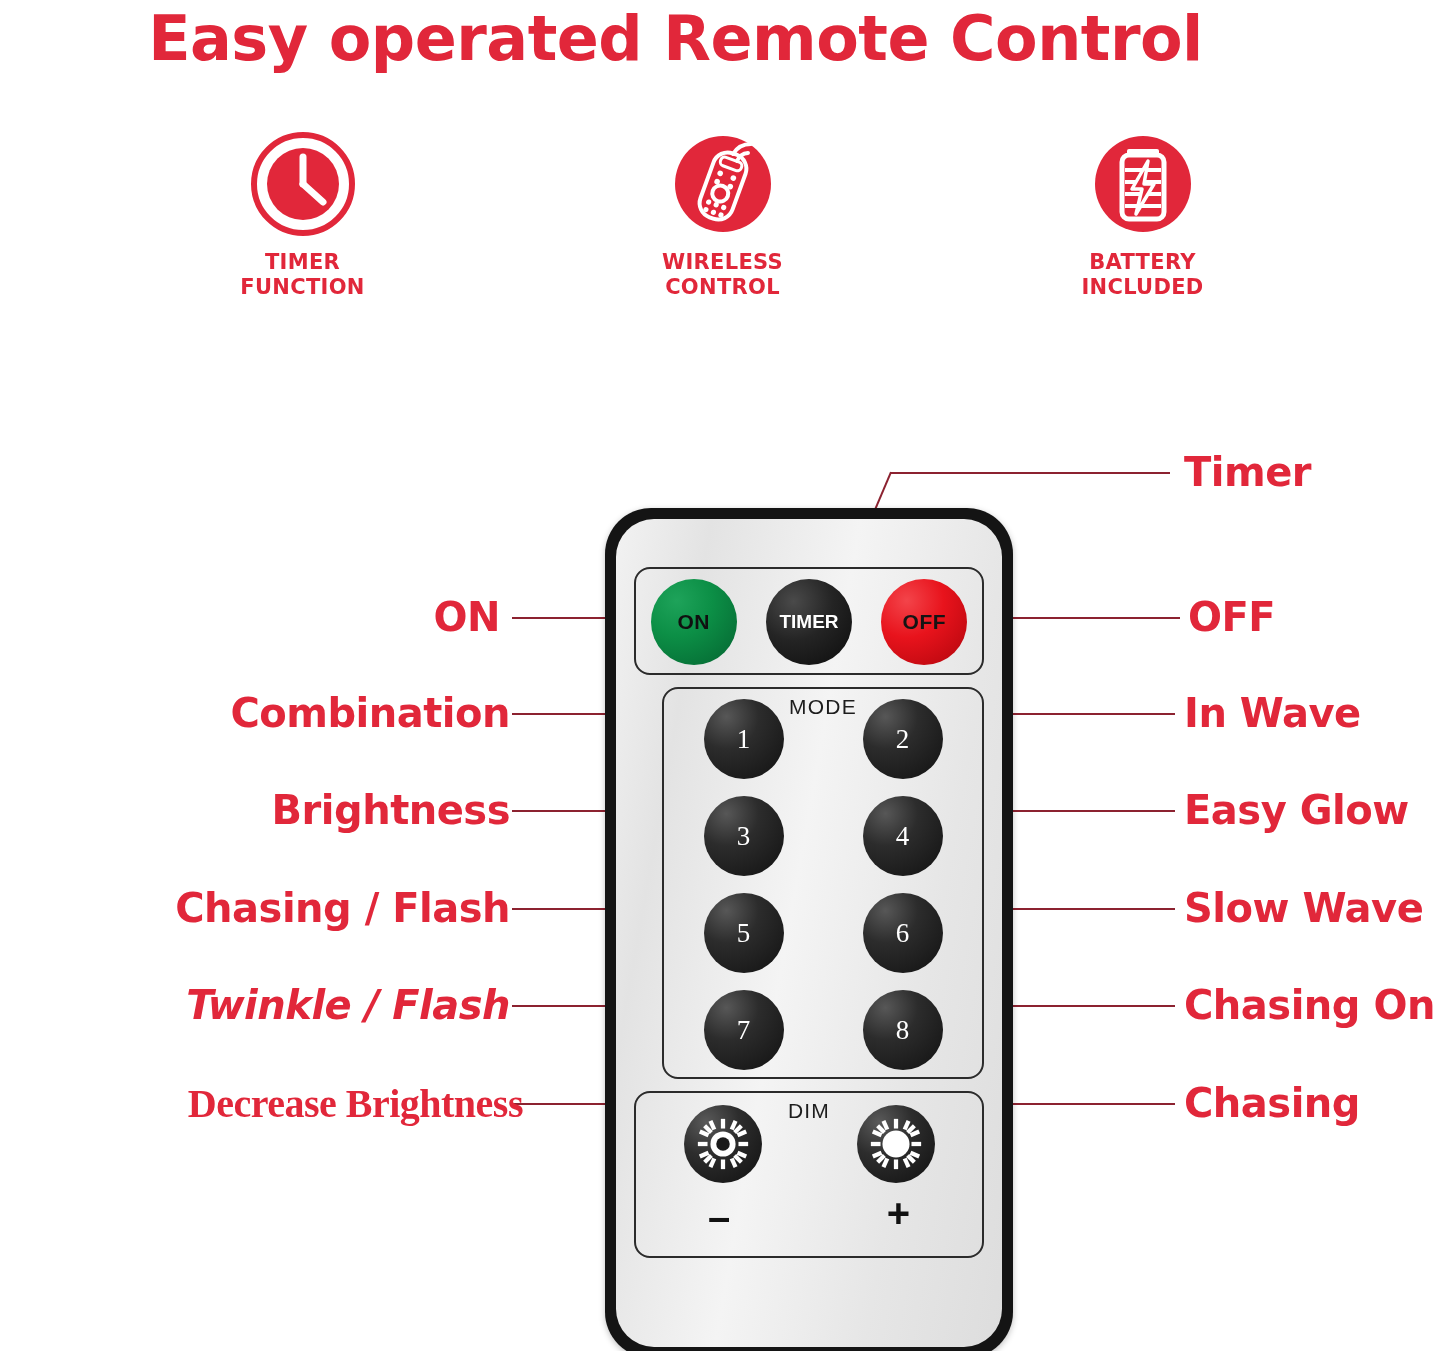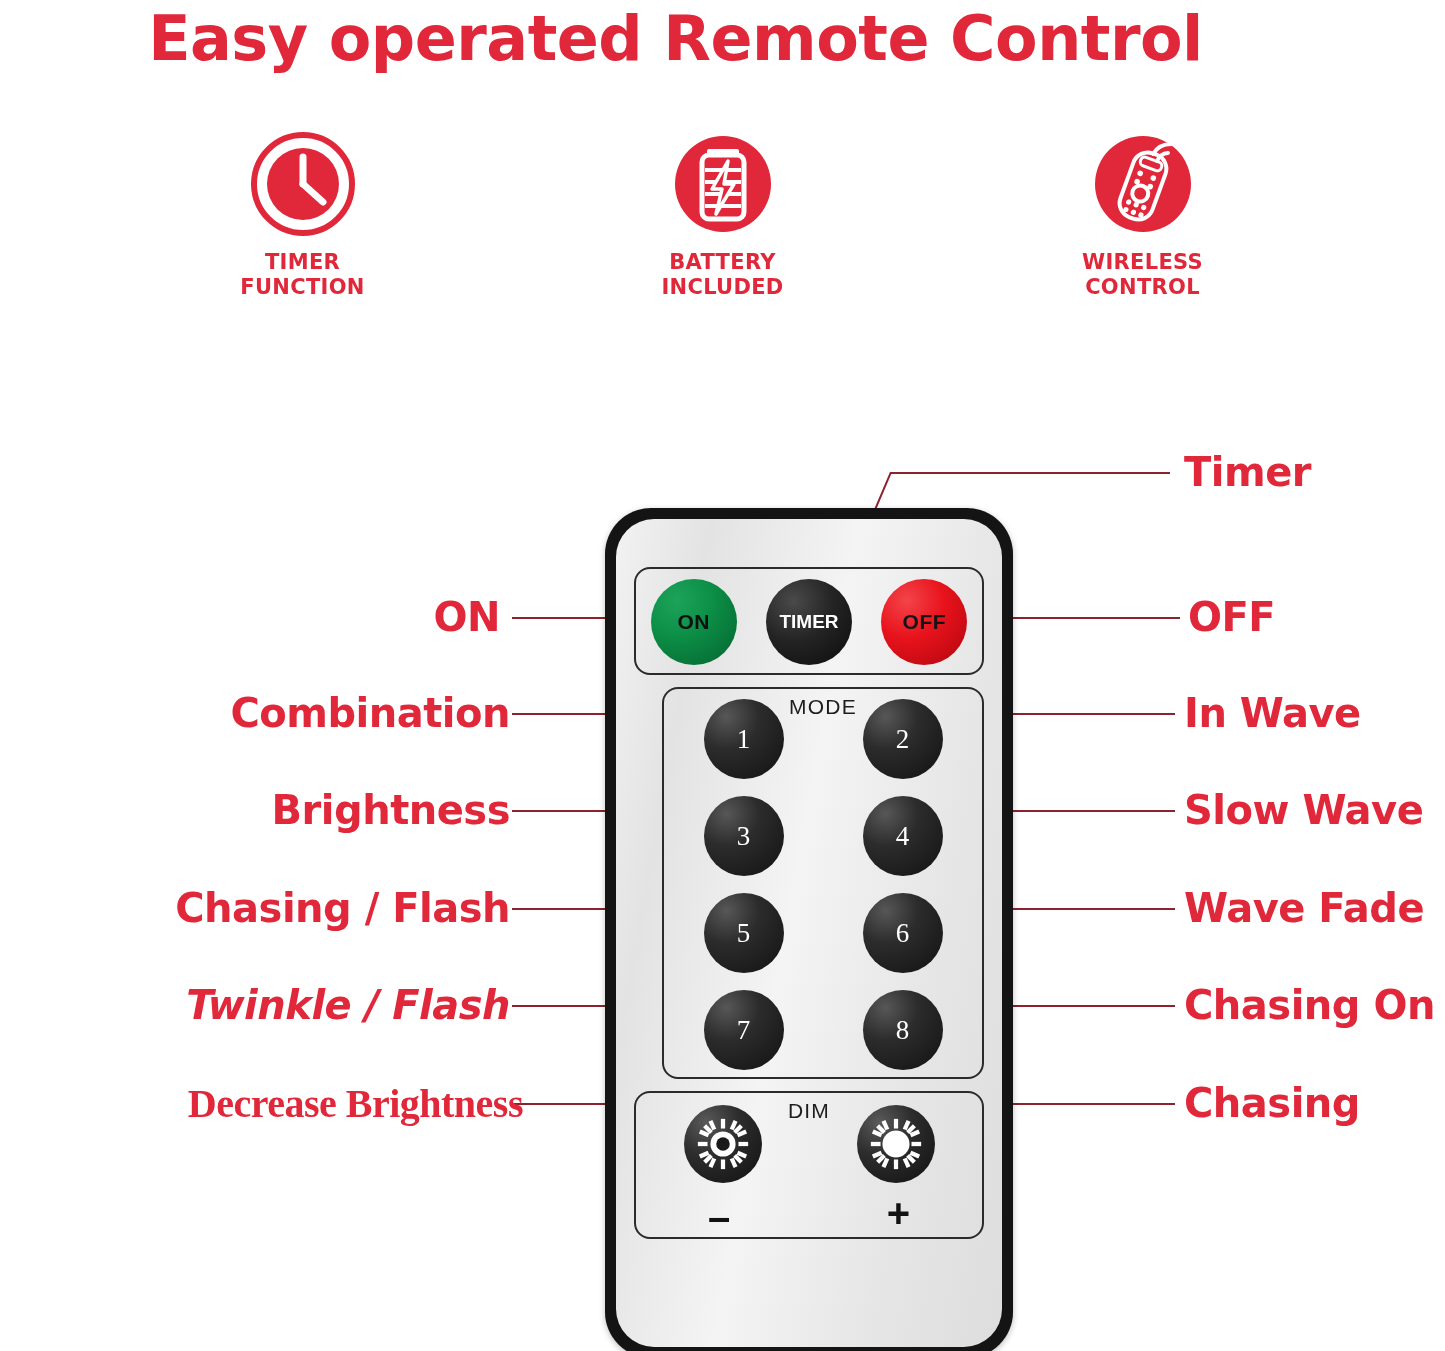--- a/index.html
+++ b/index.html
@@ -85,21 +85,21 @@
 
   .panel {
     position: absolute;
     left: 18px;
     right: 18px;
     border: 2px solid #2b2b2b;
     border-radius: 16px;
   }
   .panel-power { top: 48px;  height: 108px; }
   .panel-mode  { top: 168px; height: 392px; margin-left: 28px; }
-  .panel-dim   { top: 572px; height: 148px; }
+  .panel-dim   { top: 572px; height: 167px; }
 
   .panel-title {
     position: absolute;
     top: 6px;
     left: 0;
     width: 100%;
     text-align: center;
     font-size: 21px;
     color: #1d1d1d;
     letter-spacing: 1.2px;
@@ -208,39 +208,20 @@
     <div class="feature-icon">
       <svg viewBox="0 0 104 104" width="104" height="104">
         <circle cx="52" cy="52" r="49" fill="none" stroke="#e1273a" stroke-width="6"></circle>
         <circle cx="52" cy="52" r="36" fill="#e1273a"></circle>
         <line x1="52" y1="52" x2="52" y2="25" stroke="#ffffff" stroke-width="7" stroke-linecap="round"></line>
         <line x1="52" y1="52" x2="72" y2="70" stroke="#ffffff" stroke-width="7" stroke-linecap="round"></line>
       </svg>
     </div>
     <div class="feature-label">TIMER
 FUNCTION</div>
-  </div>
-
-  <div class="feature">
-    <div class="feature-icon">
-      <svg viewBox="0 0 104 104" width="104" height="104">
-        <circle cx="52" cy="52" r="48" fill="#e1273a"></circle>
-        <rect x="36" y="17" width="32" height="6" rx="2" fill="#ffffff"></rect>
-        <rect x="31" y="23" width="42" height="64" rx="7" fill="none" stroke="#ffffff" stroke-width="5"></rect>
-        <g stroke="#ffffff" stroke-width="4">
-          <line x1="34" y1="38" x2="70" y2="38"></line>
-          <line x1="34" y1="50" x2="70" y2="50"></line>
-          <line x1="34" y1="62" x2="70" y2="62"></line>
-          <line x1="34" y1="74" x2="70" y2="74"></line>
-        </g>
-        <path d="M57 29 L41 57 L51 57 L45 82 L63 52 L53 52 Z" fill="#e1273a" stroke="#ffffff" stroke-width="3.5" stroke-linejoin="round"></path>
-      </svg>
-    </div>
-    <div class="feature-label">BATTERY
-INCLUDED</div>
   </div>
 
   <div class="feature">
     <div class="feature-icon">
       <svg viewBox="0 0 104 104" width="104" height="104">
         <circle cx="52" cy="52" r="48" fill="#e1273a"></circle>
         <g transform="rotate(20 52 54)">
           <rect x="35" y="20" width="34" height="68" rx="15" fill="none" stroke="#ffffff" stroke-width="4"></rect>
           <rect x="41" y="26" width="22" height="9" rx="4" fill="none" stroke="#ffffff" stroke-width="3"></rect>
           <circle cx="45" cy="43" r="2.8" fill="#ffffff"></circle>
@@ -254,20 +235,39 @@
           <circle cx="44" cy="82" r="2.6" fill="#ffffff"></circle>
           <circle cx="52" cy="82" r="2.6" fill="#ffffff"></circle>
           <circle cx="60" cy="82" r="2.6" fill="#ffffff"></circle>
         </g>
         <path d="M66 29 A13 13 0 0 1 77 21" fill="none" stroke="#ffffff" stroke-width="4" stroke-linecap="round"></path>
         <path d="M62 22 A21 21 0 0 1 80 12" fill="none" stroke="#ffffff" stroke-width="4" stroke-linecap="round"></path>
       </svg>
     </div>
     <div class="feature-label">WIRELESS
 CONTROL</div>
+  </div>
+
+  <div class="feature">
+    <div class="feature-icon">
+      <svg viewBox="0 0 104 104" width="104" height="104">
+        <circle cx="52" cy="52" r="48" fill="#e1273a"></circle>
+        <rect x="36" y="17" width="32" height="6" rx="2" fill="#ffffff"></rect>
+        <rect x="31" y="23" width="42" height="64" rx="7" fill="none" stroke="#ffffff" stroke-width="5"></rect>
+        <g stroke="#ffffff" stroke-width="4">
+          <line x1="34" y1="38" x2="70" y2="38"></line>
+          <line x1="34" y1="50" x2="70" y2="50"></line>
+          <line x1="34" y1="62" x2="70" y2="62"></line>
+          <line x1="34" y1="74" x2="70" y2="74"></line>
+        </g>
+        <path d="M57 29 L41 57 L51 57 L45 82 L63 52 L53 52 Z" fill="#e1273a" stroke="#ffffff" stroke-width="3.5" stroke-linejoin="round"></path>
+      </svg>
+    </div>
+    <div class="feature-label">BATTERY
+INCLUDED</div>
   </div>
 </div>
 
 <div class="leader" style="left:512px; top:617px;  width:190px;"></div>
 <div class="leader" style="left:512px; top:713px;  width:200px;"></div>
 <div class="leader" style="left:512px; top:810px;  width:200px;"></div>
 <div class="leader" style="left:512px; top:908px;  width:200px;"></div>
 <div class="leader" style="left:512px; top:1005px; width:200px;"></div>
 <div class="leader" style="left:512px; top:1103px; width:198px;"></div>
 
@@ -402,16 +402,16 @@
 <div class="callout left" style="right:945px;  top:594px;">ON</div>
 <div class="callout left" style="right:935px;  top:690px;">Combination</div>
 <div class="callout left" style="right:935px;  top:787px;">Brightness</div>
 <div class="callout left" style="right:935px;  top:885px;text-align:center;">Chasing / Flash</div>
 <div class="callout left" style="right:935px;  top:982px;font-style:italic;">Twinkle / Flash</div>
 <div class="callout left" style="right:922px;  top:1080px;font-family:Liberation Serif, serif;">Decrease Brightness</div>
 
 <div class="callout right" style="left:1184px; top:449px;">Timer</div>
 <div class="callout right" style="left:1188px; top:594px;">OFF</div>
 <div class="callout right" style="left:1184px; top:690px;">In Wave</div>
-<div class="callout right" style="left:1184px; top:787px;">Slow Wave</div>
-<div class="callout right" style="left:1184px; top:885px;">Wave Fade</div>
+<div class="callout right" style="left:1184px; top:787px;">Easy Glow</div>
+<div class="callout right" style="left:1184px; top:885px;">Slow Wave</div>
 <div class="callout right" style="left:1184px; top:982px;">Chasing On</div>
 <div class="callout right" style="left:1184px; top:1080px;">Chasing</div>
 
 </body></html>

